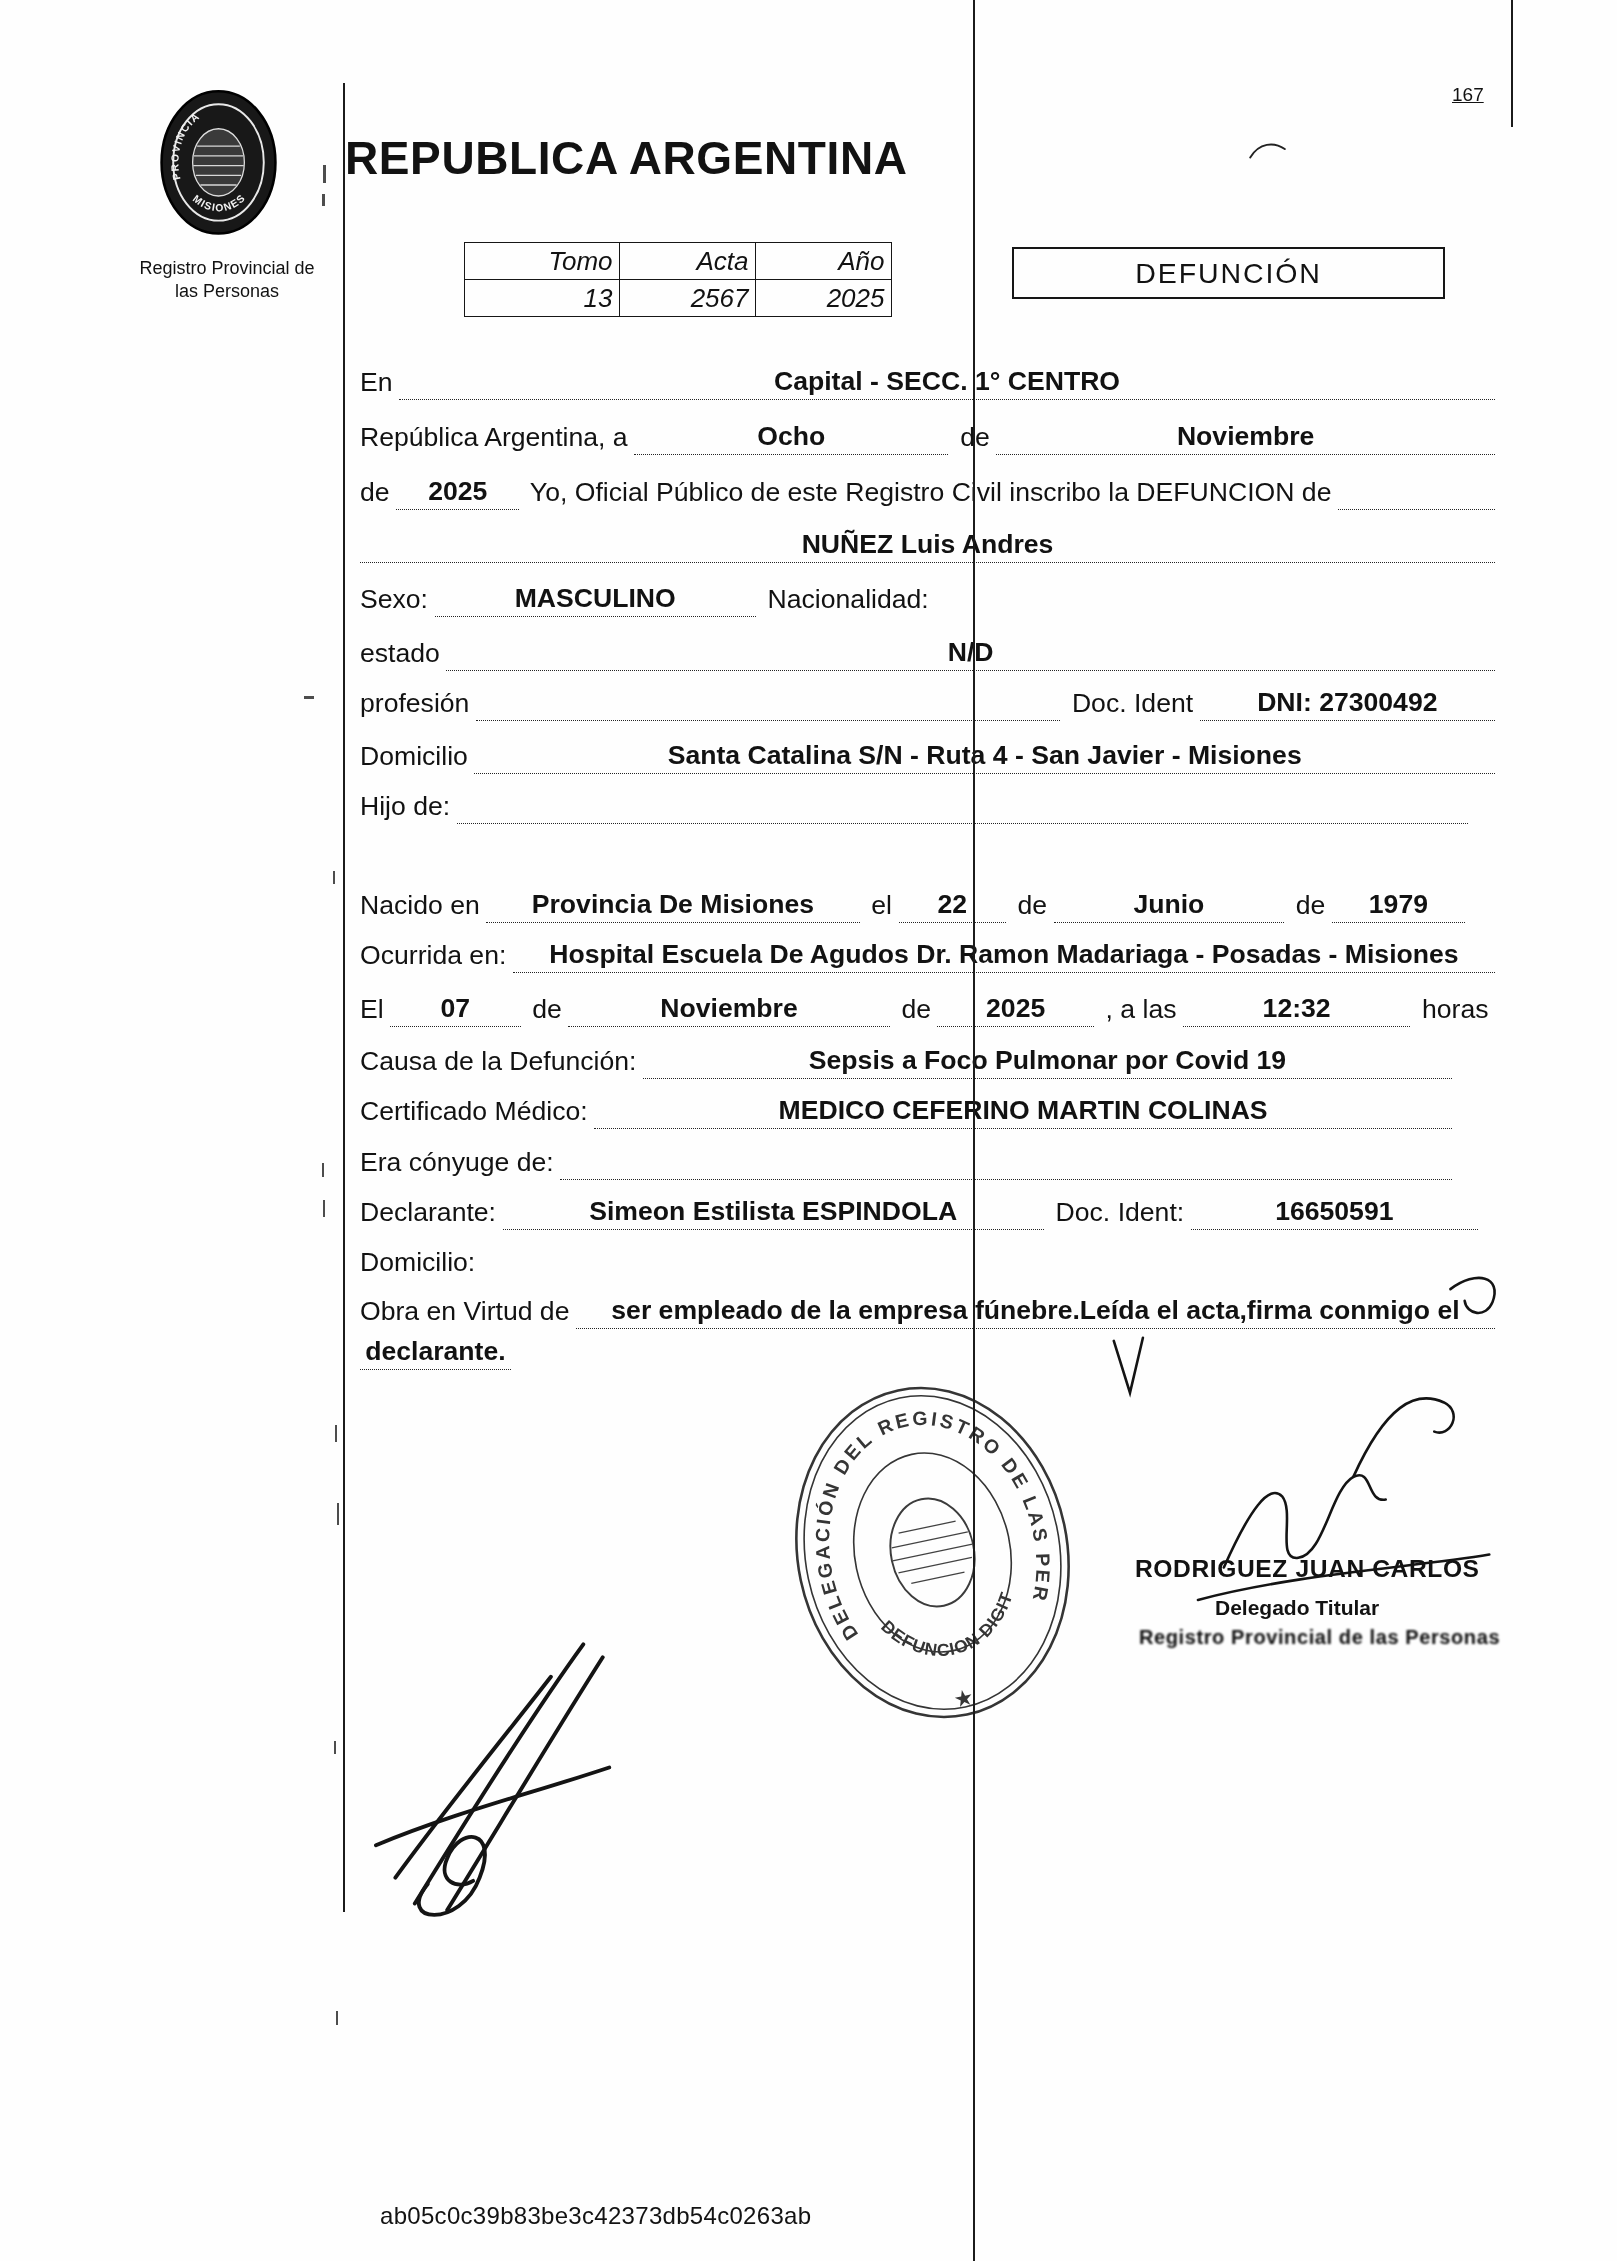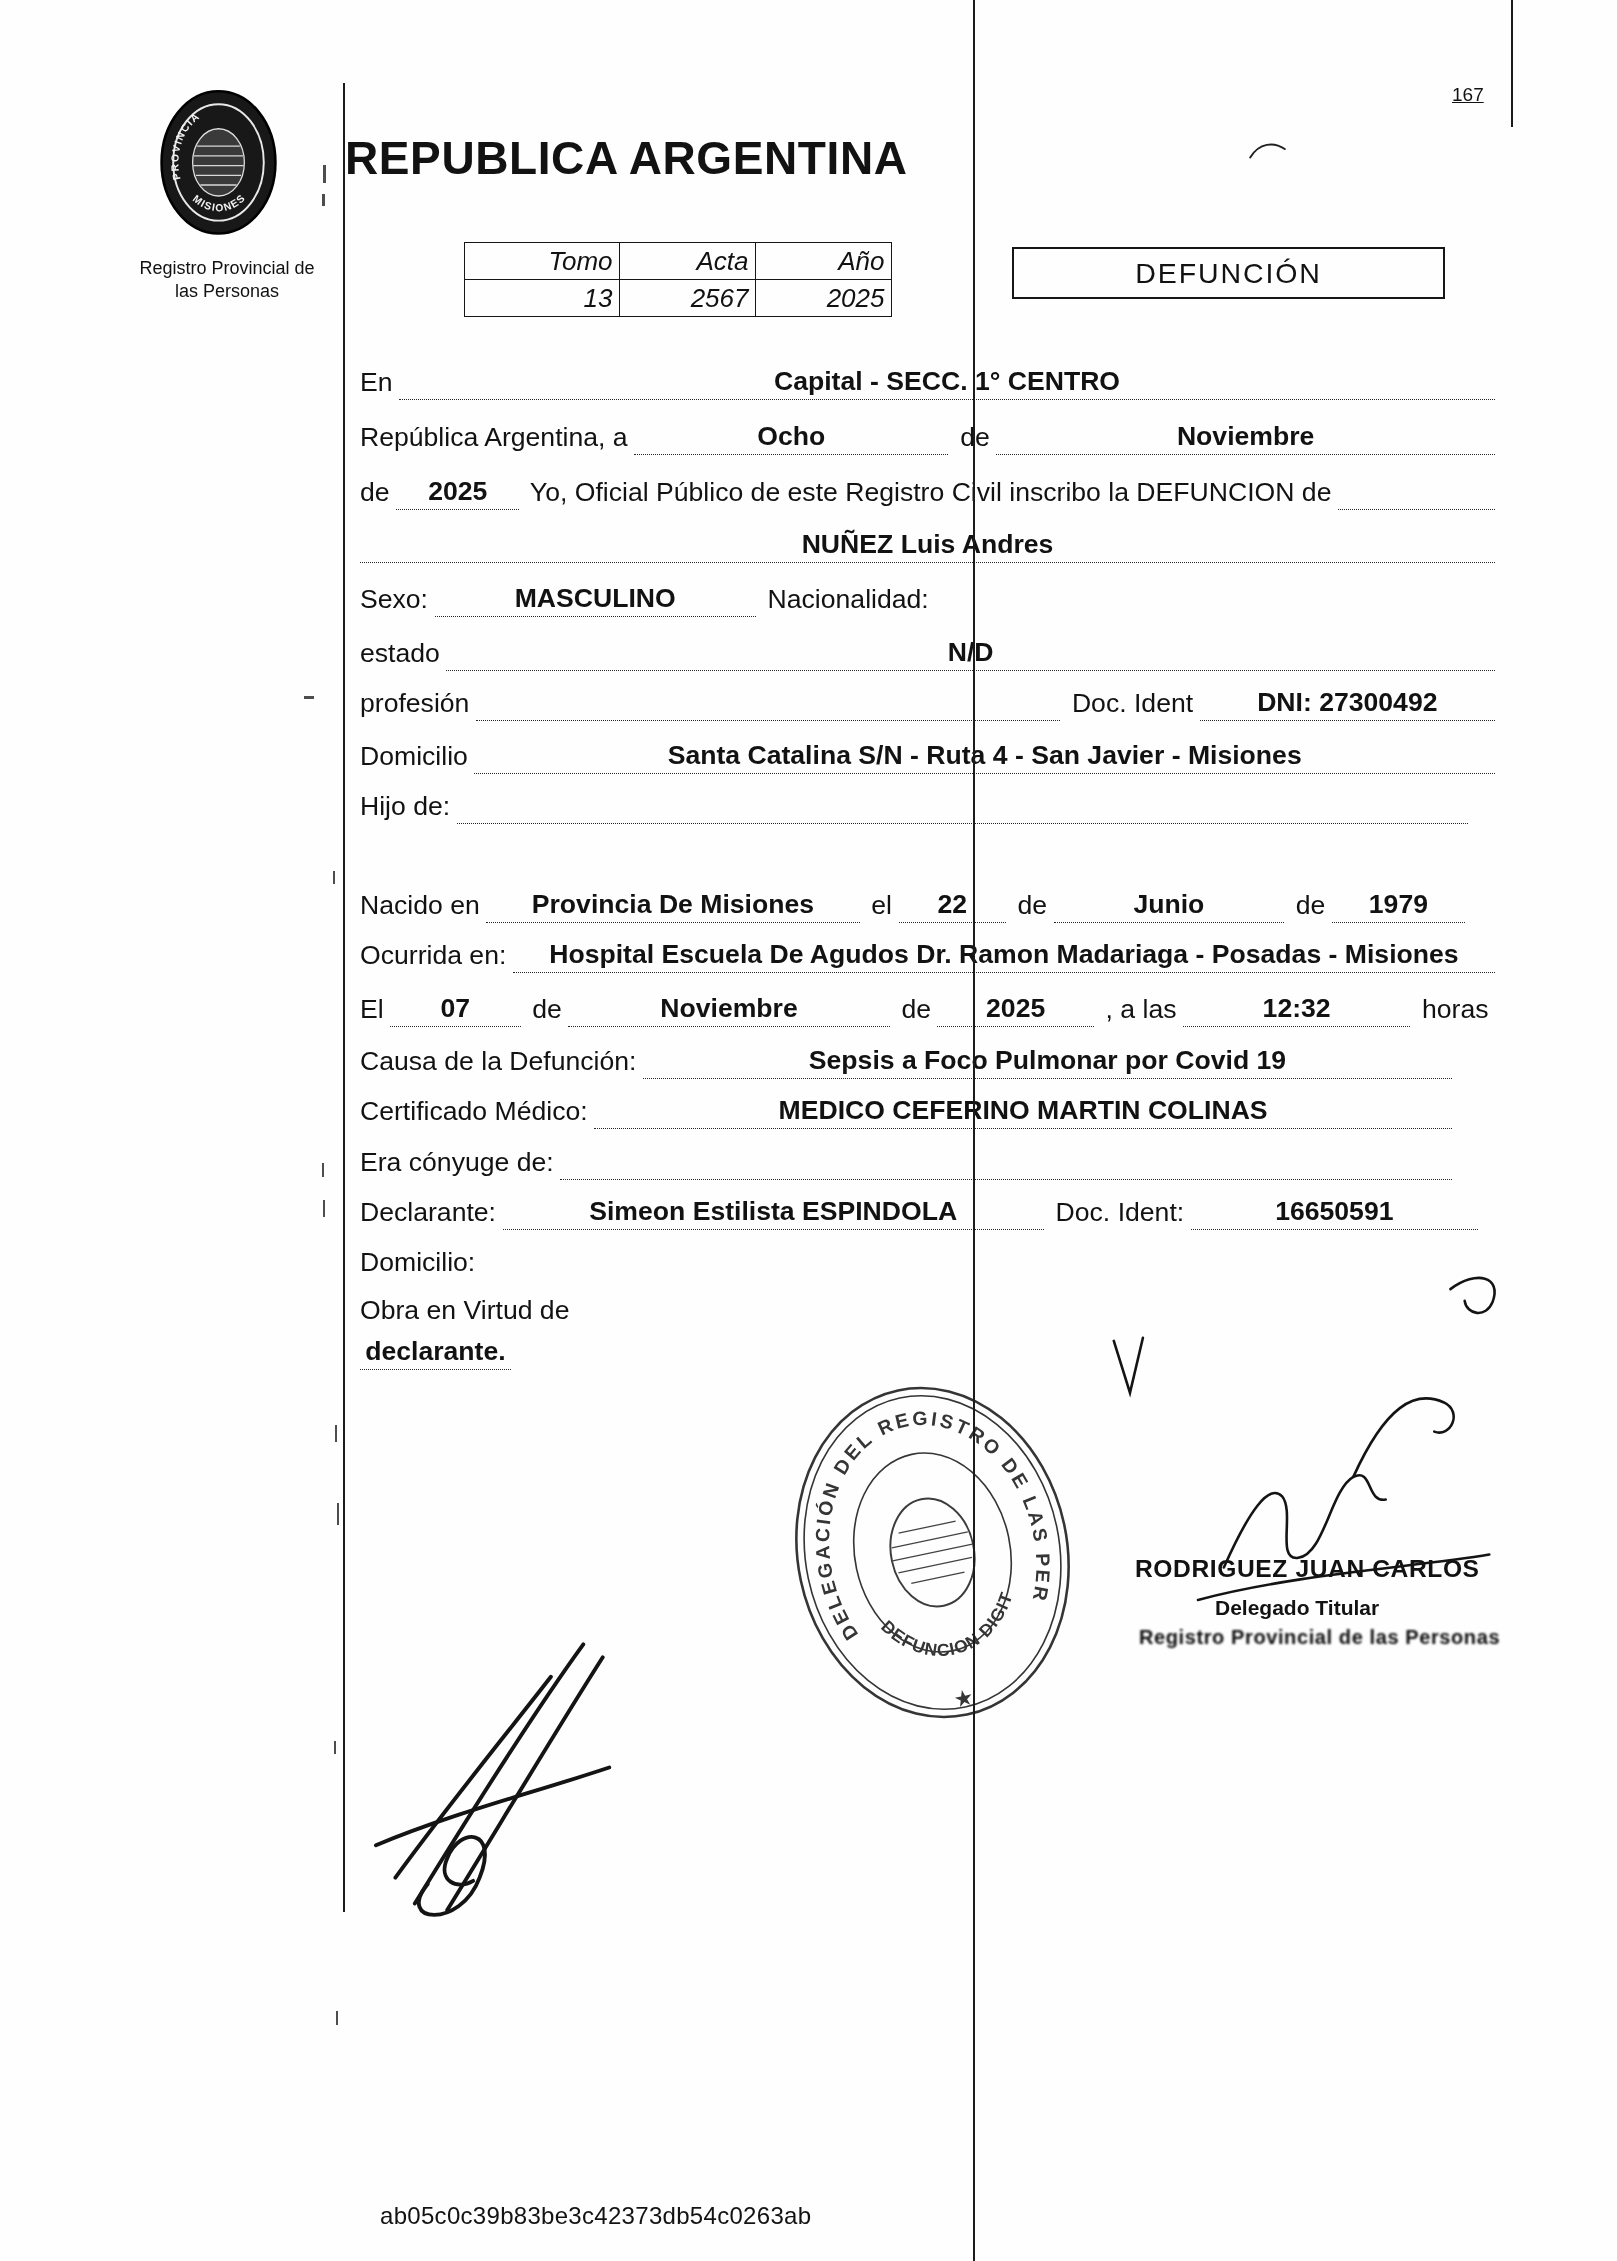--- a/index.html
+++ b/index.html
@@ -224,20 +224,21 @@
     <span class="lbl2">Doc. Ident:</span>
     <span class="fill grow">16650591</span>
   </div>
 
   <div class="line" style="top:1247px">
     <span class="lbl">Domicilio:</span>
   </div>
 
   <div class="line" style="top:1295px">
     <span class="lbl">Obra en Virtud de</span>
+    <span class="fill grow">ser empleado de la empresa fúnebre.Leída el acta,firma conmigo el</span>
   </div>
 
   <div class="line" style="top:1336px">
     <span class="fill" style="flex:0 0 auto">declarante.</span>
   </div>
 
   <svg class="stamp-svg" width="337" height="369" viewBox="0 0 520 570">
     <ellipse cx="260" cy="285" rx="208" ry="256" fill="none" stroke="#242424" stroke-width="4"></ellipse>
     <ellipse cx="260" cy="285" rx="196" ry="244" fill="none" stroke="#242424" stroke-width="2.5"></ellipse>
     <ellipse cx="260" cy="285" rx="120" ry="155" fill="none" stroke="#242424" stroke-width="2.5"></ellipse>

